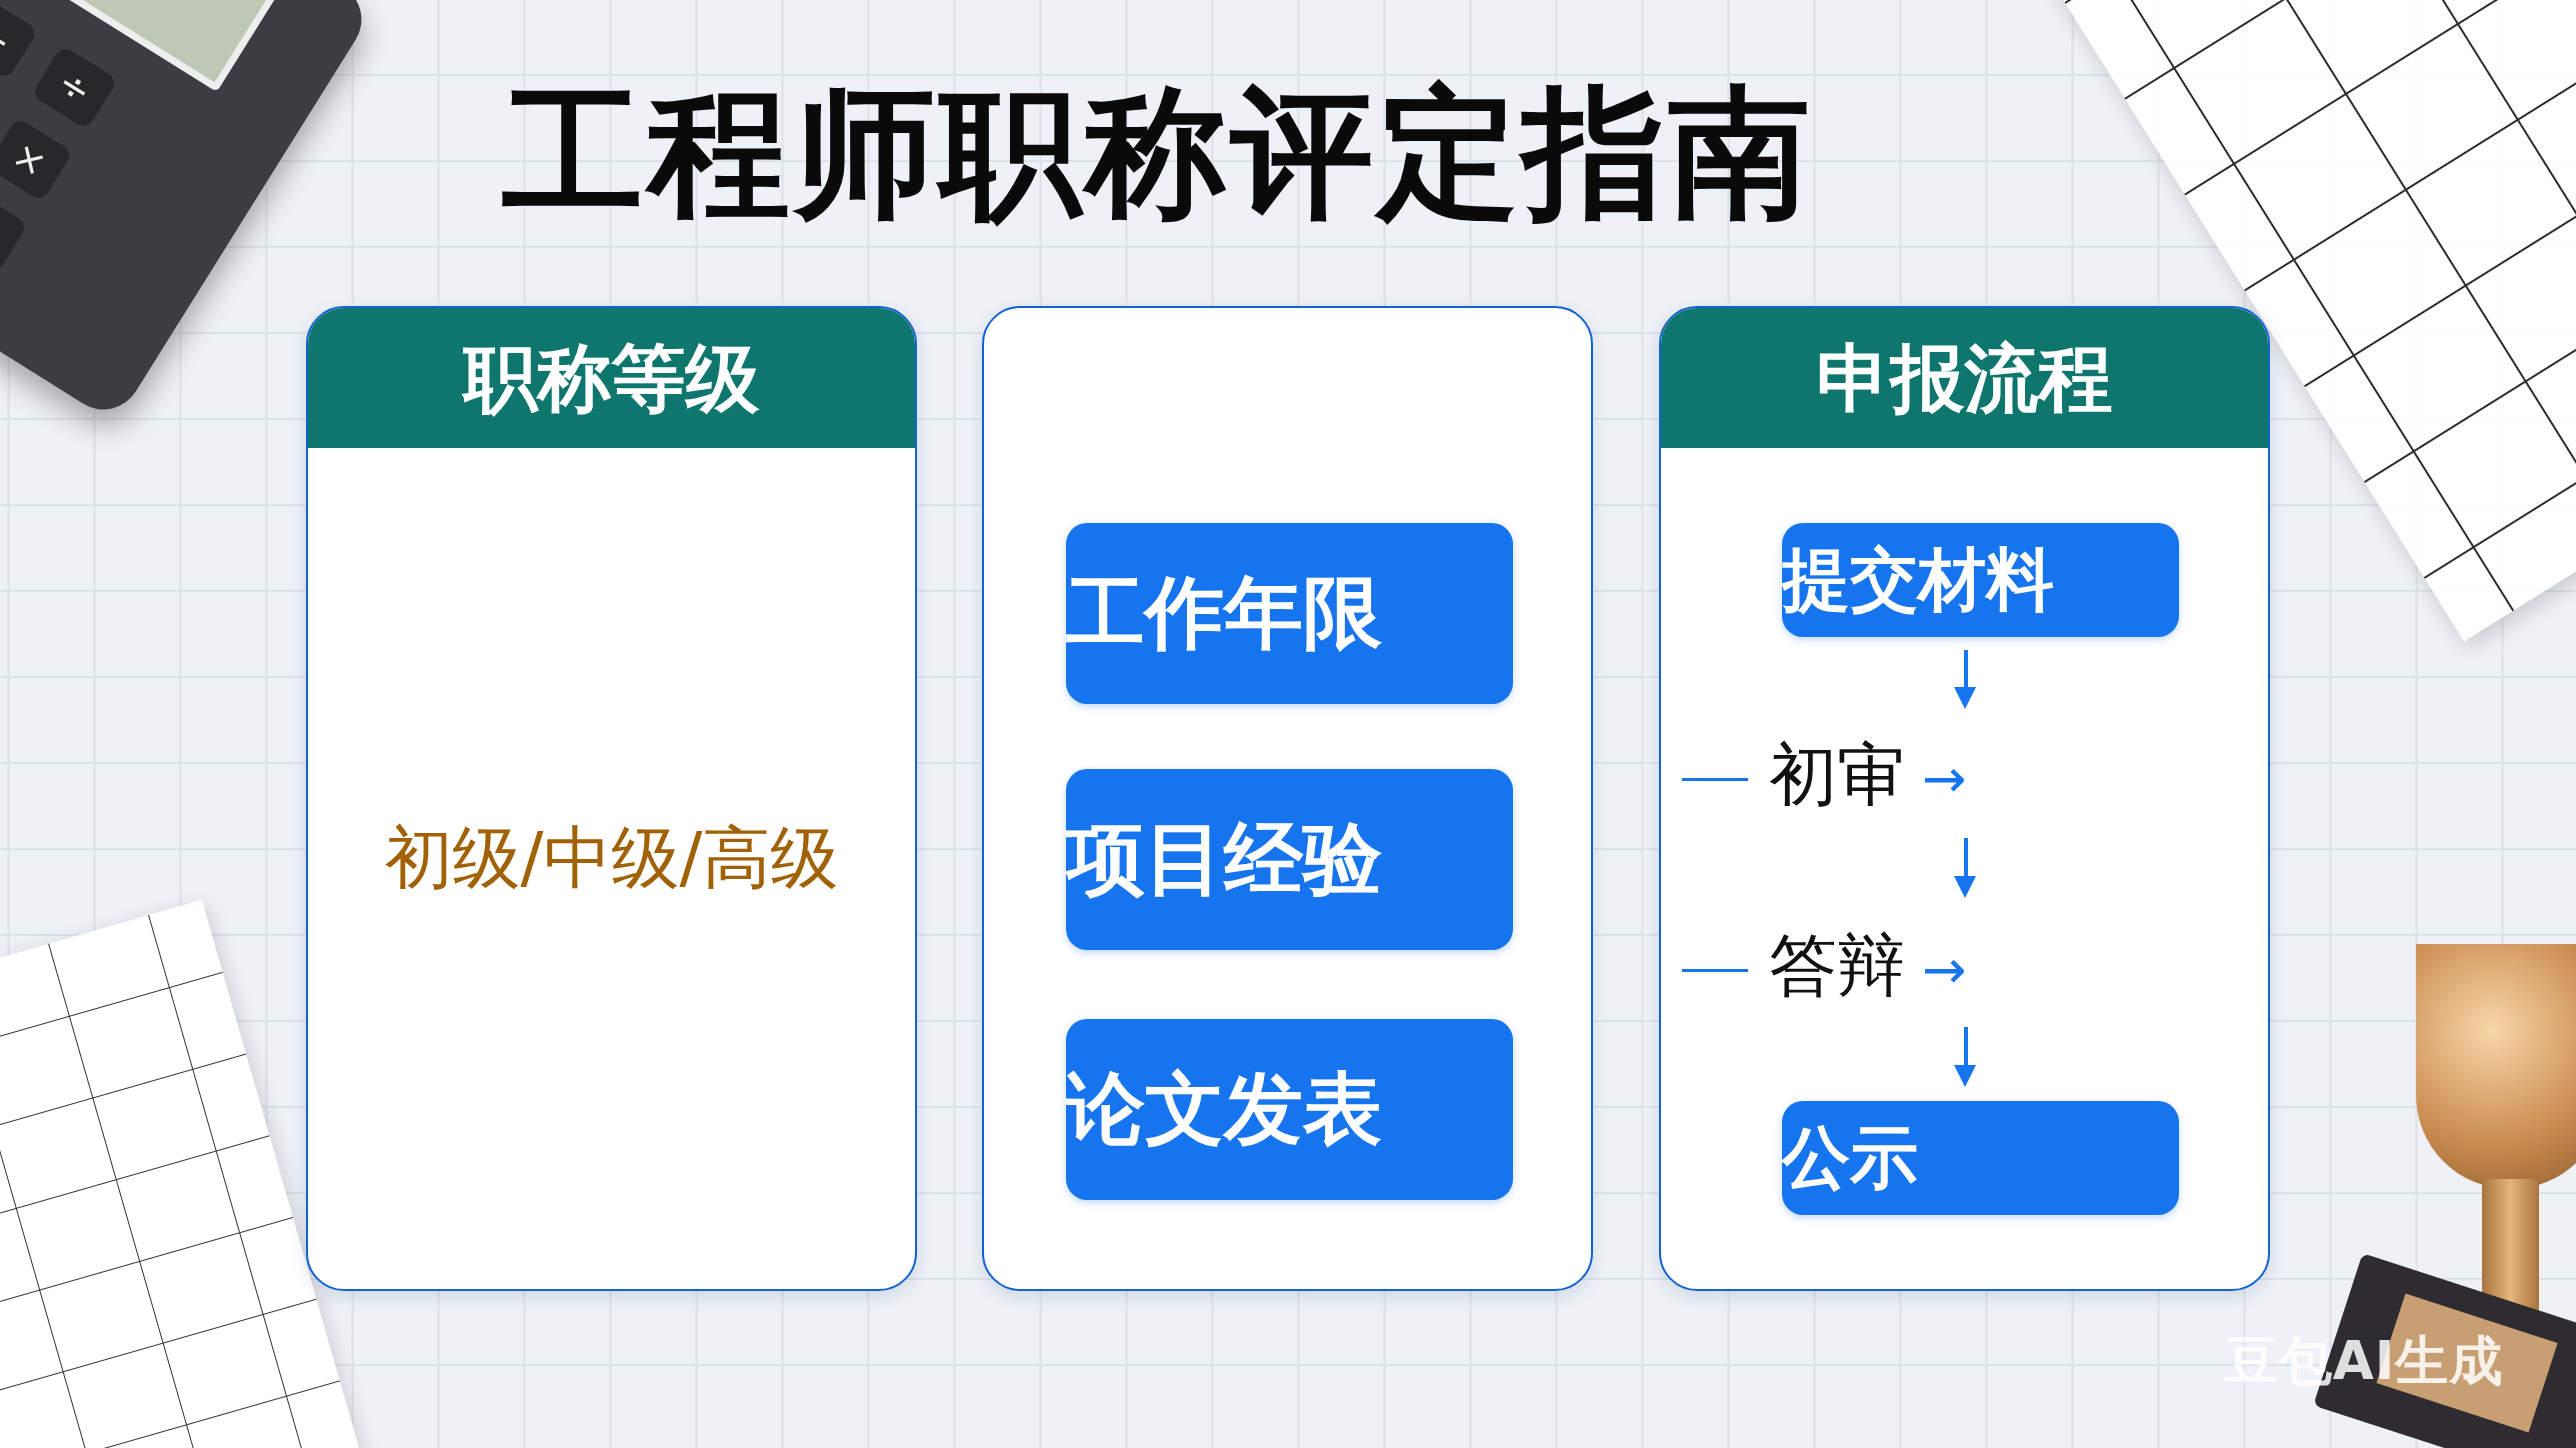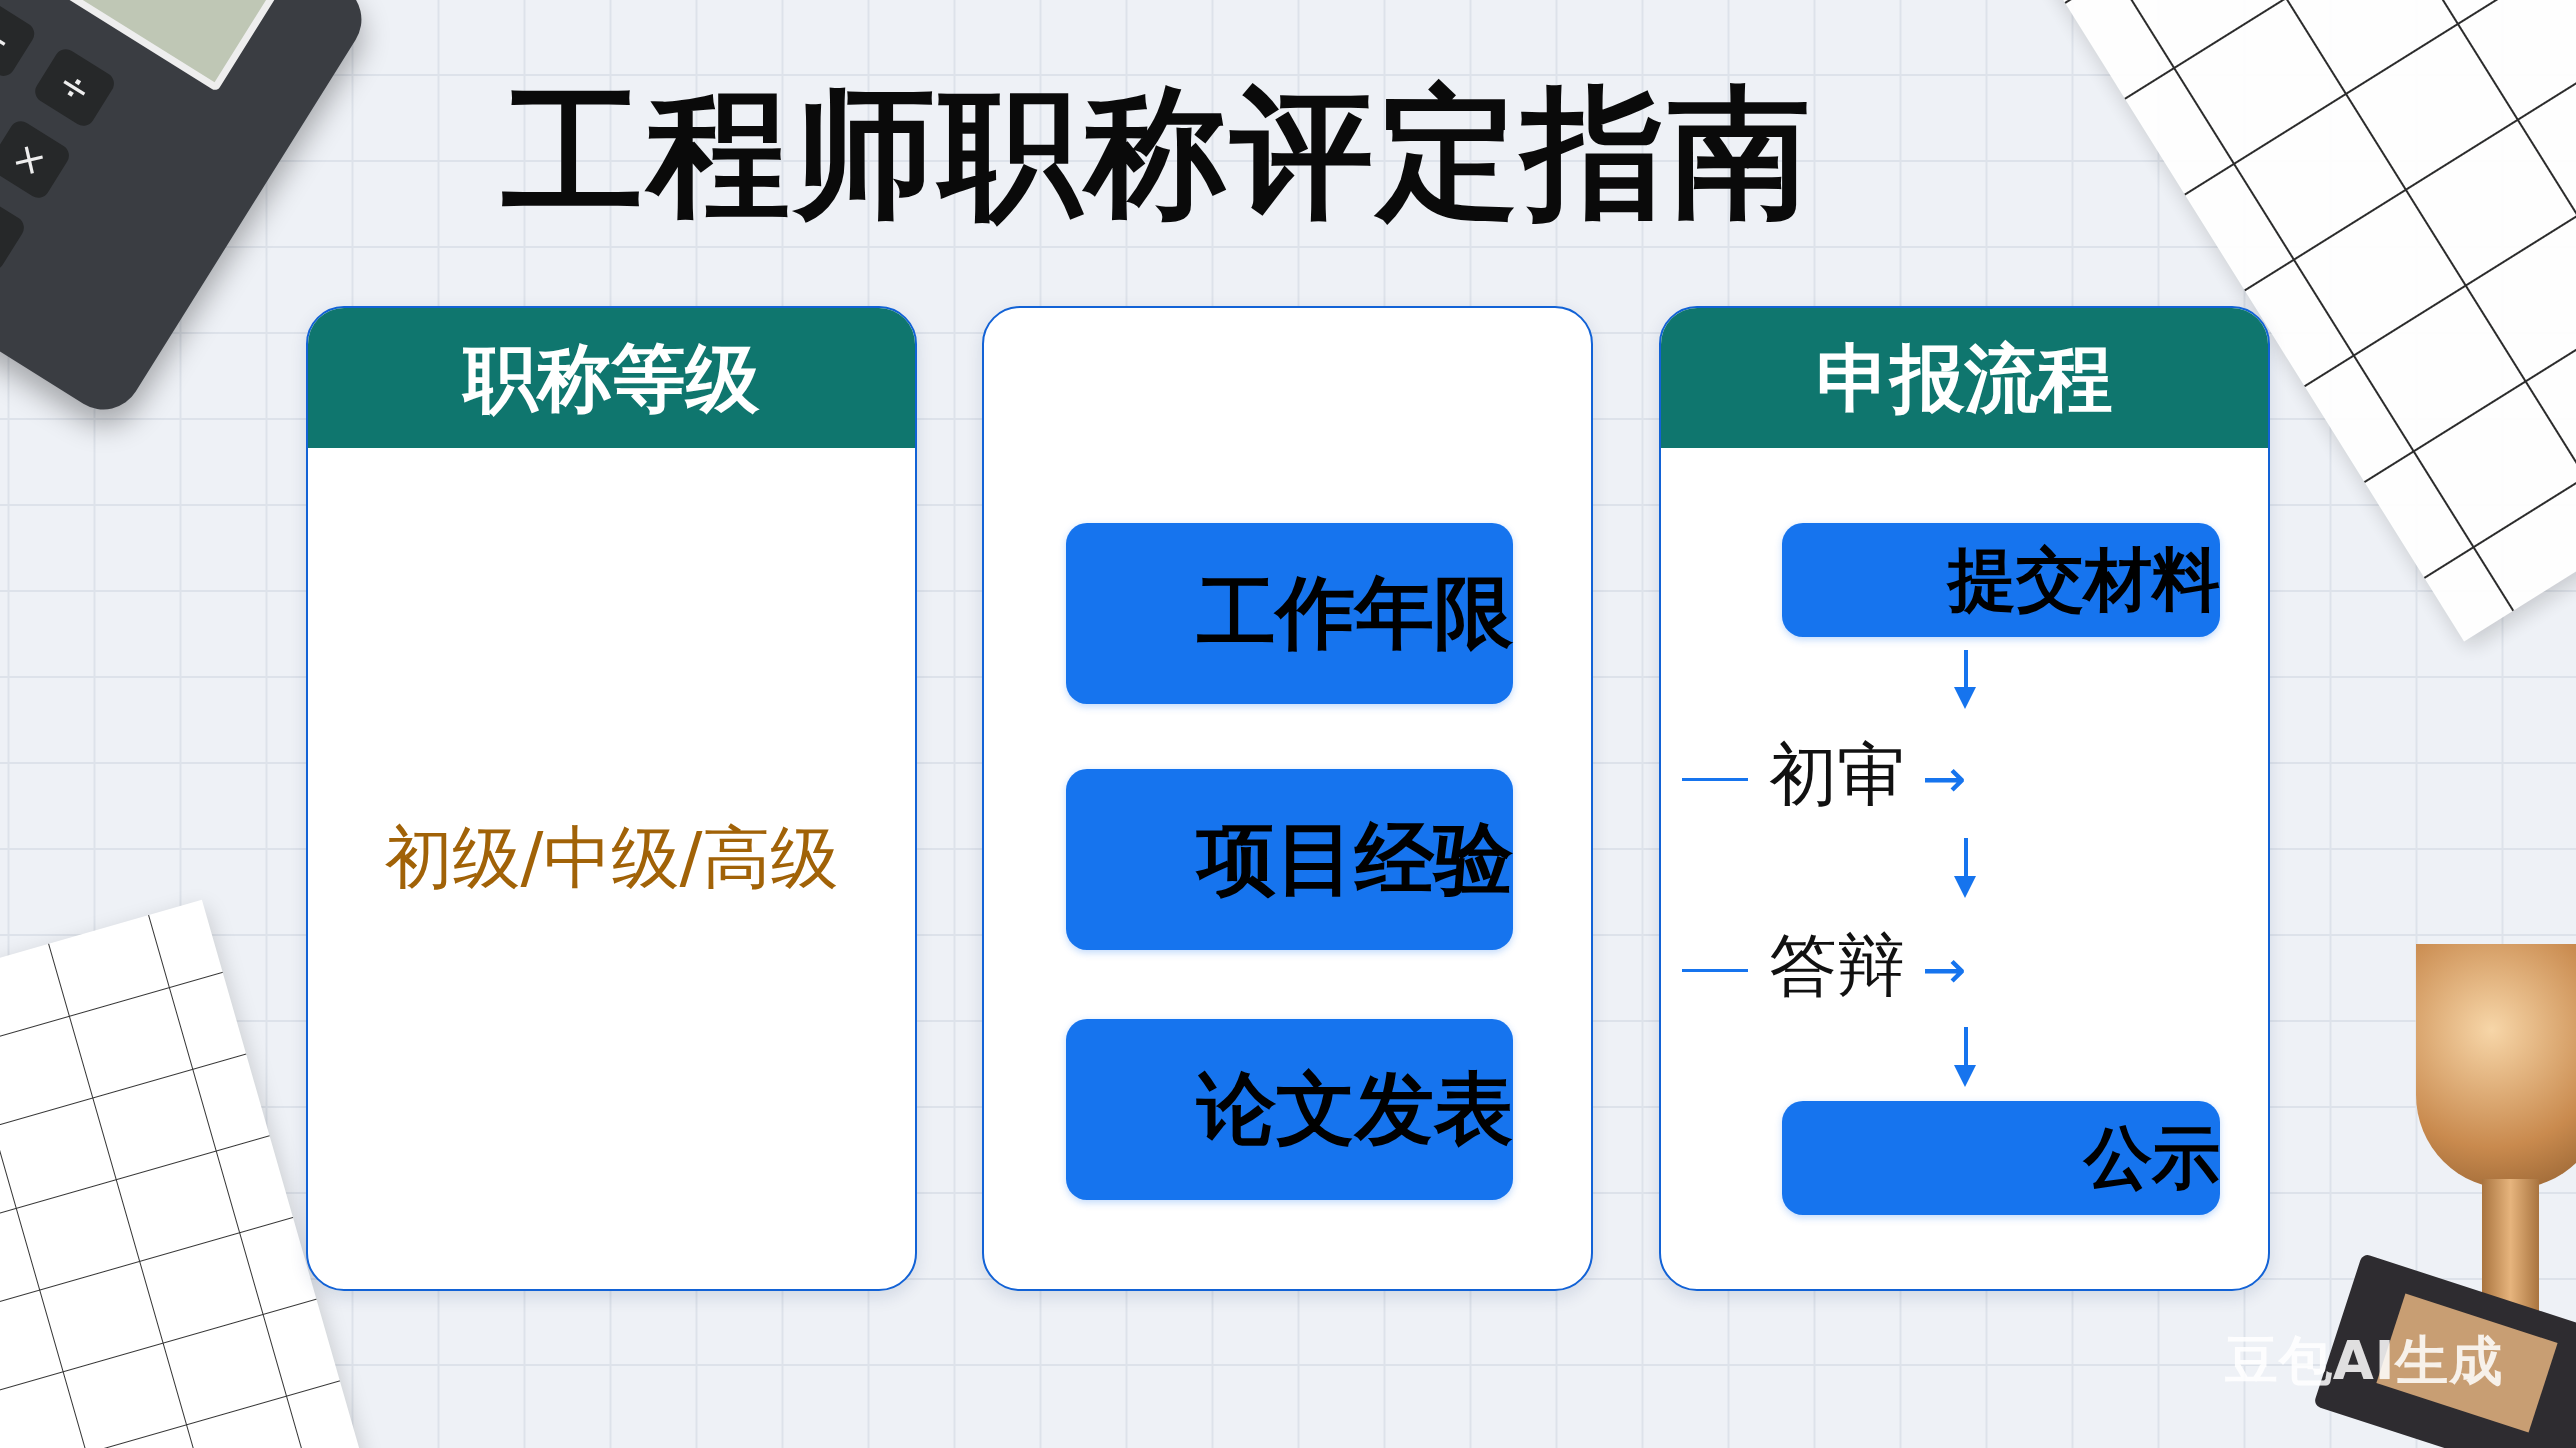--- a/index.html
+++ b/index.html
@@ -12,24 +12,24 @@
     background-position:7.5px 74px;
     font-family:"DejaVu Sans","Liberation Sans",sans-serif;}
   .title{position:absolute;left:0;width:2316px;top:77px;text-align:center;
     font-size:142px;font-weight:bold;color:#0a0a0a;letter-spacing:3.8px;line-height:151px;}
   .card{position:absolute;top:306px;width:611px;height:985px;background:#fff;
     border:2.8px solid #1262d6;border-radius:38px;box-sizing:border-box;overflow:hidden;
     box-shadow:0 5.7px 17px rgba(0,40,100,0.12);}
   .card-head{height:140px;background:#0f766e;color:#fff;font-size:74px;font-weight:bold;
     text-align:center;line-height:140px;}
   .level-text{position:absolute;left:0;right:0;top:505px;text-align:center;font-size:68px;color:#a16207;}
-  .btn{position:absolute;background:#1674ee;color:#000000;border-radius:21px;text-align:right;
+  .btn{position:absolute;background:#1674ee;color:#ffffff;border-radius:21px;text-align:left;
     font-weight:bold;box-shadow:0 2.8px 7.5px rgba(22,116,238,0.25);}
   .big{left:82px;width:447px;height:181px;line-height:181px;font-size:79px;}
-  .flow{left:121px;width:438px;height:114px;line-height:114px;font-size:68px;}
+  .flow{left:121px;width:397px;height:114px;line-height:114px;font-size:68px;}
   .step{position:absolute;left:0;right:0;text-align:left;font-size:68px;color:#111;height:94px;line-height:94px;}
   .dash{display:inline-block;width:66px;height:3.8px;background:#1674ee;vertical-align:middle;margin:0 21px;}
   .arr{display:inline-block;color:#1674ee;font-size:53px;vertical-align:middle;margin-left:17px;font-weight:normal;}
   .vline{position:absolute;left:303px;width:3.8px;background:#1674ee;}
   .vhead{position:absolute;left:293px;width:0;height:0;border-left:11.3px solid transparent;border-right:11.3px solid transparent;border-top:22.6px solid #1674ee;}
   .calc{position:absolute;left:-208px;top:-160px;width:491px;height:491px;background:#3a3d42;border-radius:38px;
     transform:rotate(32deg);box-shadow:9.4px 13.2px 28px rgba(0,0,0,0.3);}
   .calc .screen{position:absolute;left:104px;top:38px;width:283px;height:104px;background:#bfc7b5;border:7.5px solid #eee;border-radius:5.7px;}
   .calc .key{position:absolute;width:66px;height:59px;background:#262829;border-radius:11.3px;color:#eee;font-size:38px;text-align:center;line-height:59px;}
   .paper{position:absolute;background:#fff;box-shadow:0 7.5px 22.6px rgba(0,0,0,0.18);}

